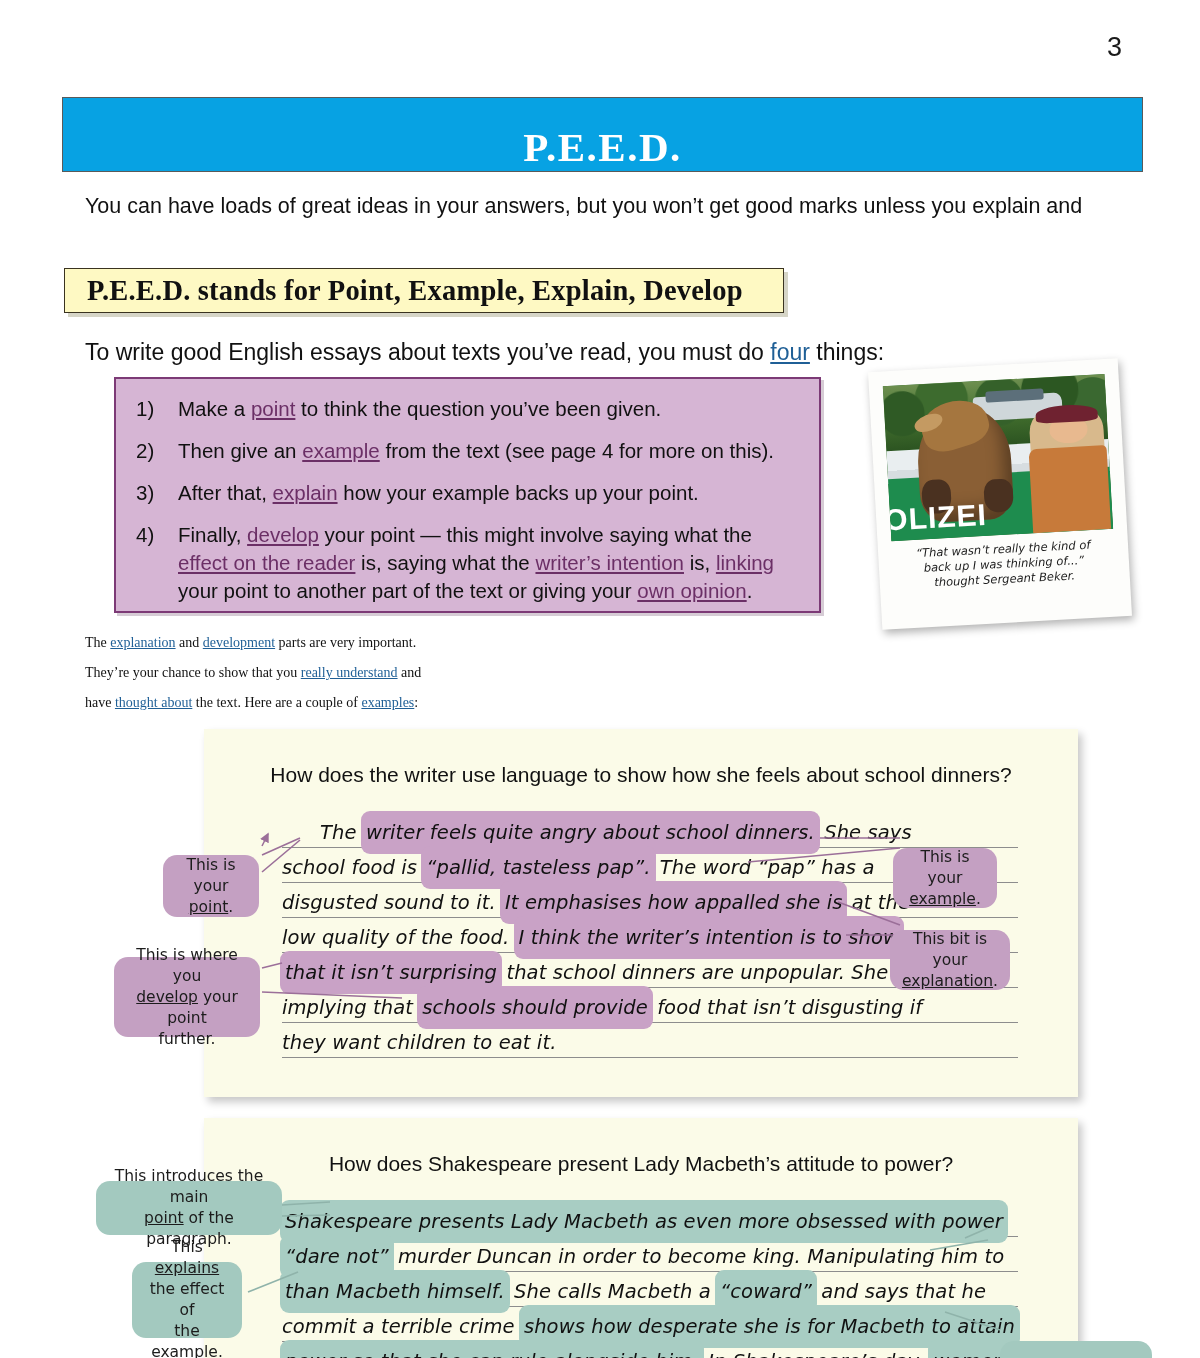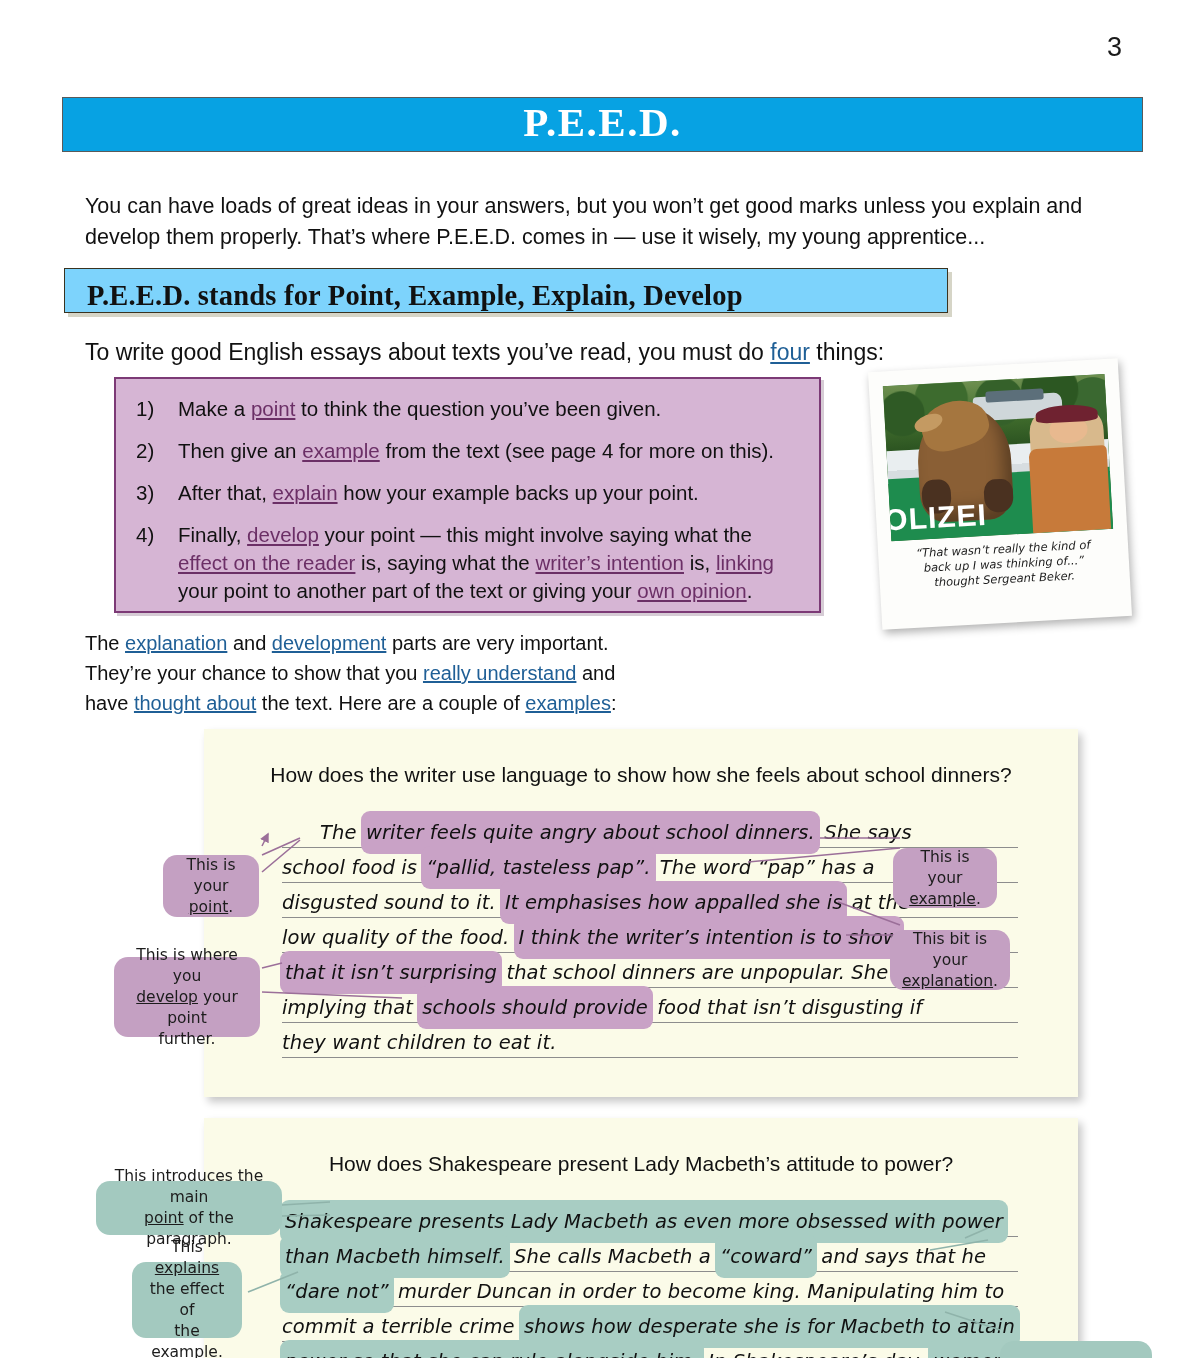--- a/index.html
+++ b/index.html
@@ -15,46 +15,46 @@
 
   
   .page-number{
     position:absolute;top:32px;right:78px;
     font-family:"Liberation Sans",sans-serif;
     font-size:27px;font-weight:400;color:#1a1a1a;
   }
 
   
   .title-banner{
-    position:absolute;left:62px;top:97px;width:1081px;height:55px;
+    position:absolute;left:62px;top:97px;width:1081px;height:75px;
     background:#07a2e3;
     border:1px solid #5a5a5a;
     box-sizing:border-box;
-    display:flex;align-items:flex-start;justify-content:center;
+    display:flex;align-items:flex-end;justify-content:center;
   }
   .title-banner .t{
     font-family:"Liberation Serif",serif;
     font-weight:bold;color:#ffffff;font-size:41px;
     letter-spacing:1.5px;
   }
 
   
   .intro{
     position:absolute;left:85px;top:191px;width:1000px;
     font-family:"Liberation Sans",sans-serif;
     font-size:21.5px;line-height:31px;color:#111;
   }
 
   
   .yellow-banner{
-    position:absolute;left:64px;top:268px;width:884px;height:45px;
-    background:#7dd3fc;
+    position:absolute;left:64px;top:268px;width:720px;height:45px;
+    background:#fef9c3;
     border:1.6px solid #3a3320;
     box-sizing:border-box;
-    display:flex;align-items:flex-end;
+    display:flex;align-items:center;
     box-shadow:4px 4px 0 rgba(120,115,70,.30);
   }
   .yellow-banner .t{
     font-family:"Liberation Serif",serif;
     font-weight:bold;font-size:28.5px;color:#111;
     padding-left:22px;letter-spacing:.2px;
   }
 
   
   .leadin{
@@ -137,21 +137,21 @@
     margin-top:7px;text-align:center;
     font-family:"DejaVu Sans",sans-serif;
     font-size:11.5px;line-height:15px;color:#1c1c1c;
     font-style:italic;
     transform:rotate(.4deg);
   }
 
   
   .explpara{
     position:absolute;left:85px;top:628px;width:700px;
-    font-size:20px;line-height:30px;color:#111;
+    font-size:14px;line-height:30px;color:#111;font-family:Liberation Serif, serif;
   }
   .ul-b{text-decoration:underline;color:#1f5f96;}
 
   
   .card{
     position:absolute;
     background:#fbfbe8;
     box-shadow:4px 5px 8px rgba(0,0,0,.22);
   }
   #card1{left:204px;top:729px;width:874px;height:368px;}
@@ -208,21 +208,20 @@
 <div class="page">
 
   <div class="page-number">3</div>
 
   <div class="title-banner">
     <span class="t">P.E.E.D.</span>
   </div>
 
   <div class="intro">
     <span>You can have loads of great ideas in your answers, but you won’t get good marks unless you explain and</span><br>
-    <span>develop them properly.  That’s where P.E.E.D. comes in — use it wisely, my young apprentice...</span>
   </div>
 
   <div class="yellow-banner">
     <span class="t">P.E.E.D. stands for Point, Example, Explain, Develop</span>
   </div>
 
   <div class="leadin">
     <span>To write good English essays about texts you’ve read, you must do </span><span class="ul-b">four</span><span> things:</span>
   </div>
 
@@ -306,24 +305,24 @@
       </div>
   </div>
 
   <div class="card" id="card2">
     <div class="qtitle">How does Shakespeare present Lady Macbeth’s attitude to power?</div>
     <div class="lines" id="ex2-lines">
         <div class="lineRow">
           <div class="hw"><span class="hl t">Shakespeare presents Lady Macbeth as even more obsessed with power</span></div>
         </div>
         <div class="lineRow">
+          <div class="hw"><span class="hl t">“dare not”</span><span> murder Duncan in order to become king.  Manipulating him to</span></div>
+        </div>
+        <div class="lineRow">
           <div class="hw"><span class="hl t">than Macbeth himself.</span><span>  She calls Macbeth a </span><span class="hl t">“coward”</span><span> and says that he</span></div>
-        </div>
-        <div class="lineRow">
-          <div class="hw"><span class="hl t">“dare not”</span><span> murder Duncan in order to become king.  Manipulating him to</span></div>
         </div>
         <div class="lineRow">
           <div class="hw"><span>commit a terrible crime </span><span class="hl t">shows how desperate she is for Macbeth to attain</span></div>
         </div>
         <div class="lineRow">
           <div class="hw"><span class="hl t">power so that she can rule alongside him.</span><span>  In Shakespeare’s day, </span><span class="hl t">women</span></div>
         </div>
       </div>
   </div>
 

